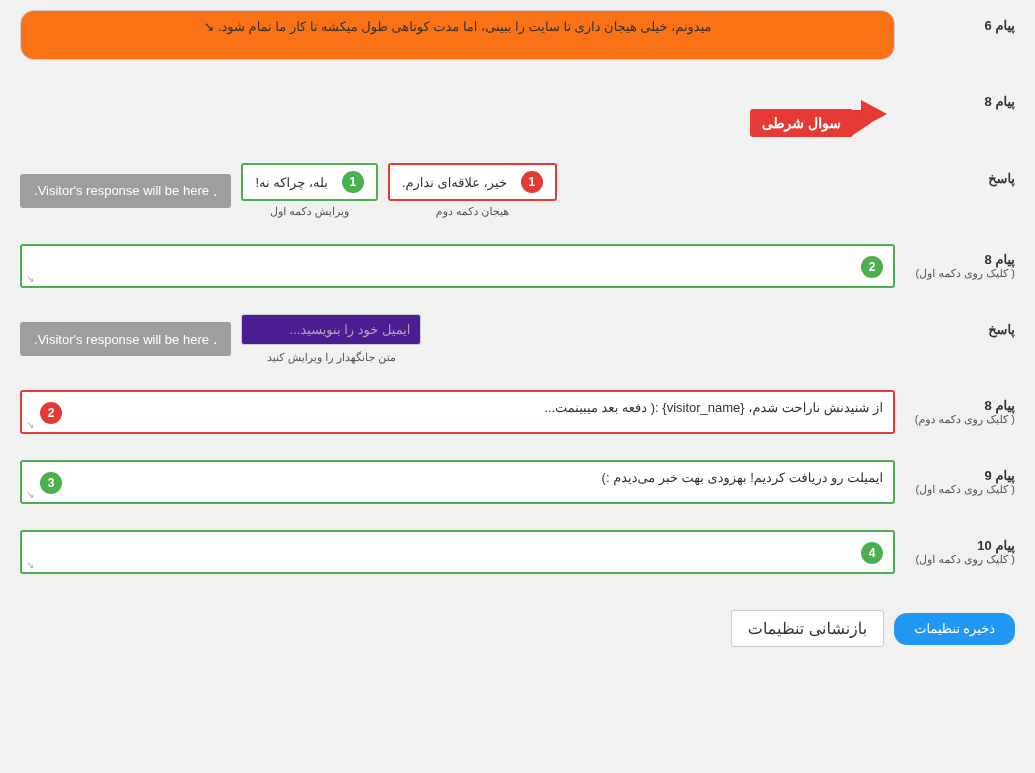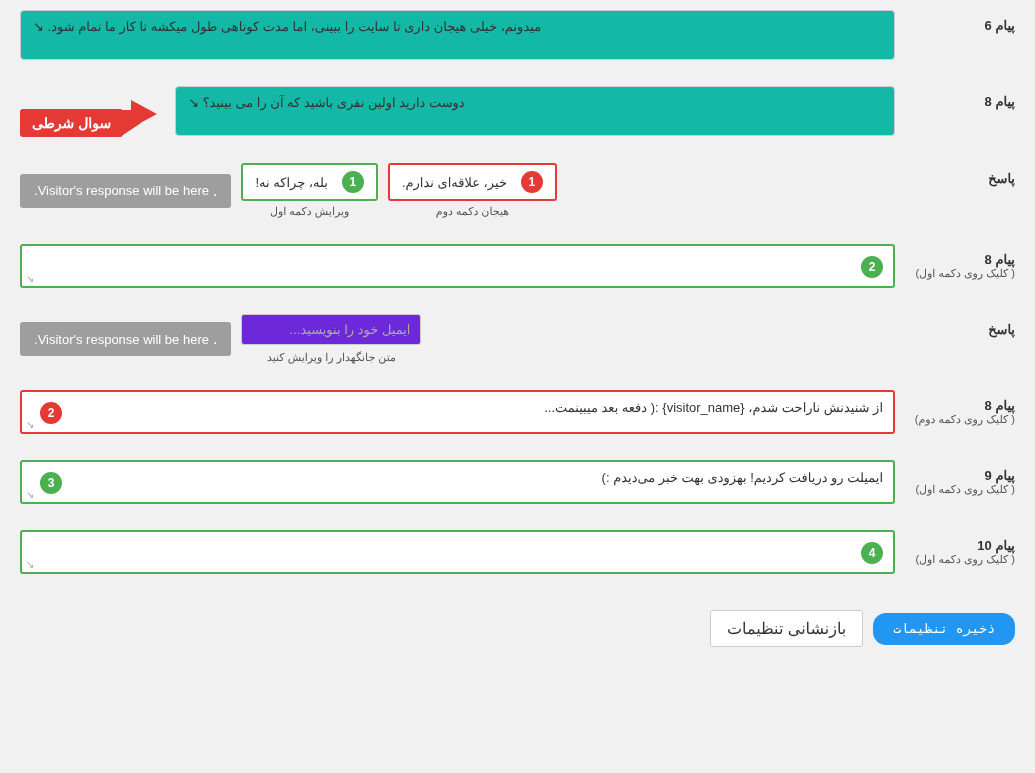--- a/index.html
+++ b/index.html
@@ -85,25 +85,25 @@
     .message-with-badge {
       display: flex;
       align-items: flex-start;
     }
     .message-with-badge .msg-text {
       flex: 1;
       text-align: right;
     }
     
     .row6-box {
-      background: #14b8a6;
+      background: #f97316;
       border: 1px solid #ccc;
-      border-radius: 4px;
+      border-radius: 14px;
       padding: 8px 12px;
-      text-align: left;
+      text-align: center;
       font-size: 13px;
       color: #333;
       width: 100%;
       min-height: 50px;
       position: relative;
     }
     
     .conditional-row {
       display: flex;
       align-items: flex-start;
@@ -174,21 +174,21 @@
       align-items: center;
       gap: 4px;
       flex-shrink: 0;
     }
     .visitor-response-box .dot {
       color: #fff;
       font-size: 16px;
     }
     
     .input-placeholder {
-      background: #6d28d9;
+      background: #4c1d95;
       border: 1px solid #ccc;
       border-radius: 3px;
       padding: 7px 10px;
       text-align: right;
       color: #aaa;
       font-size: 13px;
       min-width: 180px;
     }
     .edit-placeholder-link {
       font-size: 11px;
@@ -204,21 +204,21 @@
       gap: 10px;
       margin-top: 10px;
     }
     .btn-save {
       background: #2196f3;
       color: #fff;
       border: none;
       border-radius: 13px;
       padding: 8px 20px;
       font-size: 13px;
-      font-family: Liberation Mono, monospace;
+      font-family: Liberation Serif, serif;
       cursor: pointer;
     }
     .btn-reset {
       background: #fff;
       color: #333;
       border: 1px solid #ccc;
       border-radius: 3px;
       padding: 8px 16px;
       font-size: 16px;
       font-family: Tahoma, Arial, sans-serif;
@@ -246,24 +246,20 @@
       </div>
     </div>
   </div>
 
   <div class="spacer"></div>
 
   <div class="row">
     <div class="label-col">پیام 8</div>
     <div class="content-col">
       <div class="conditional-row">
-        <div class="row6-box" style="flex:1;">
-          <span>دوست دارید اولین نفری باشید که آن را می بینید؟</span>
-          <span class="resize-handle">↘</span>
-        </div>
         <div style="position:relative; display:flex; align-items:center; flex-shrink:0; margin-right:8px; margin-top:5px;">
 
           <svg width="36" height="28" style="margin-left:-2px;">
             <polygon points="36,14 10,0 10,10 0,10 0,18 10,18 10,28" fill="#e53935"></polygon>
           </svg>
           <div class="arrow-label" style="margin-right:0;">سوال شرطی</div>
         </div>
       </div>
     </div>
   </div>

